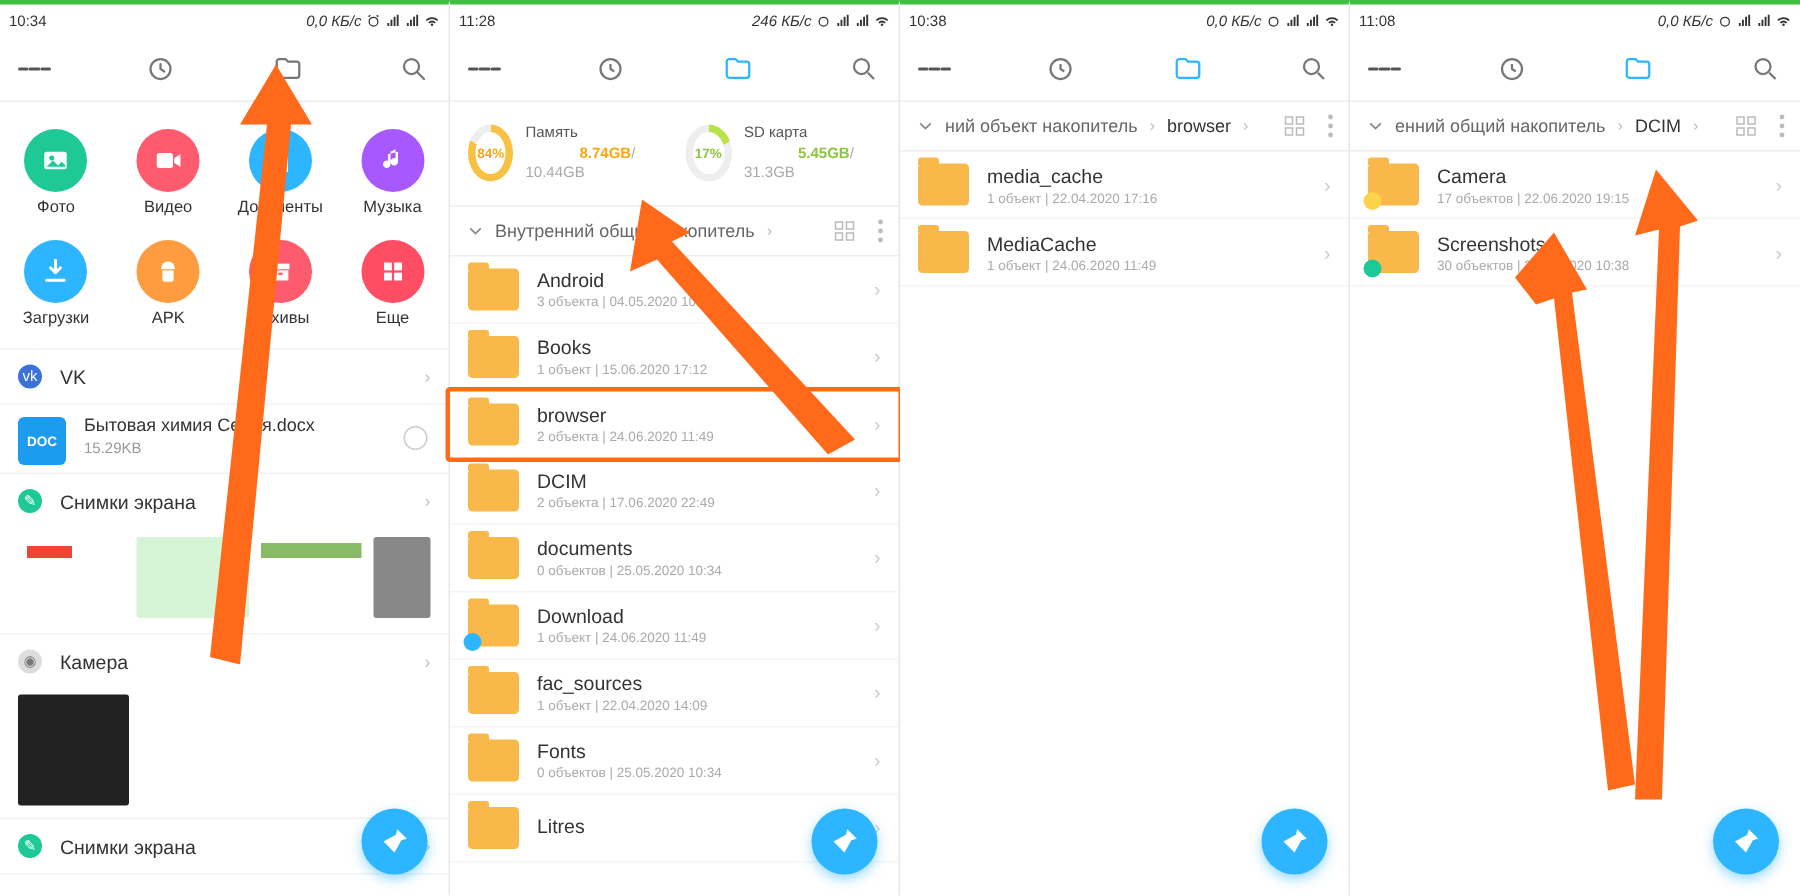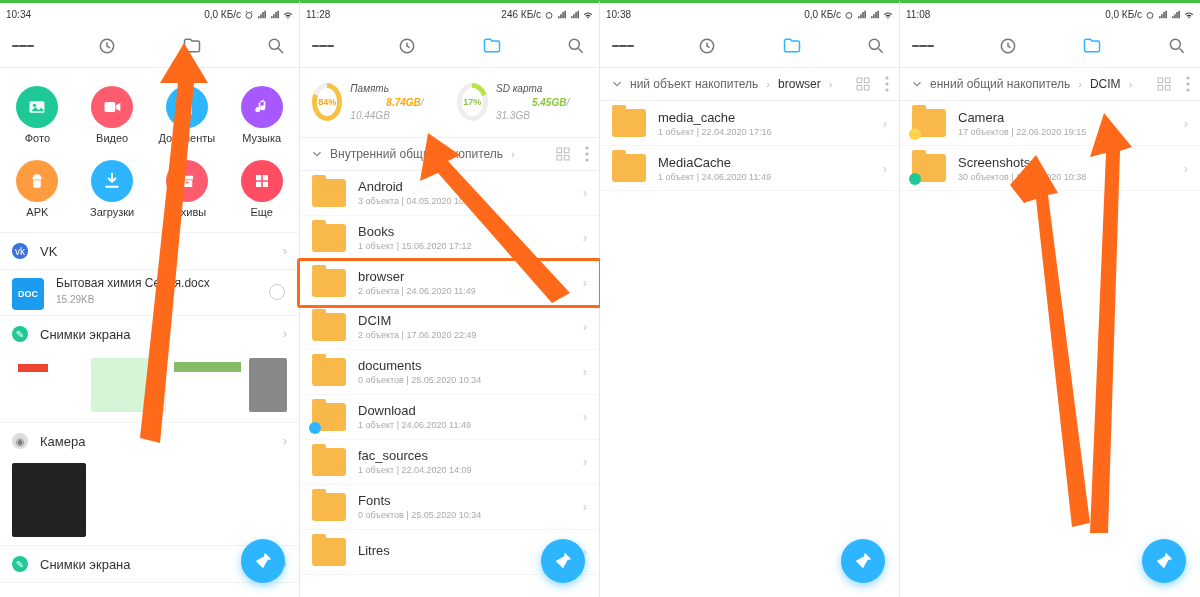--- a/index.html
+++ b/index.html
@@ -22,21 +22,21 @@
   }
   .statusbar {
     height: 22px;
     display: flex;
     justify-content: space-between;
     align-items: center;
     padding: 0 6px;
     font-size: 10px;
     color: #333;
   }
-  .statusbar .right { display: flex; align-items: flex-end; gap: 3px; }
+  .statusbar .right { display: flex; align-items: center; gap: 3px; font-style: italic; }
   .status-ico { width: 10px; height: 10px; display:inline-block; }
   .toolbar {
     height: 42px;
     display: flex;
     align-items: center;
     justify-content: space-between;
     padding: 0 12px;
   }
   .tb-icon {
     width: 22px; height: 22px;
@@ -69,21 +69,21 @@
 
   .camerathumb{width:74px;height:74px;background:#222;margin:4px 0 8px 12px;border-radius:2px;}
 
   .fab{position:absolute;right:14px;bottom:14px;width:44px;height:44px;border-radius:50%;background:#2db5ff;display:flex;align-items:center;justify-content:center;box-shadow:0 3px 8px rgba(45,181,255,0.5);}
 
   
   .storage-row{display:flex;padding:10px 8px;gap:6px;}
   .storage-card{flex:1;display:flex;align-items:center;gap:8px;padding:4px;}
   .donut{width:38px;height:38px;border-radius:50%;position:relative;}
   .donut .inner{position:absolute;inset:5px;background:#fff;border-radius:50%;display:flex;align-items:center;justify-content:center;font-size:9px;font-weight:600;}
-  .storage-txt{font-size:10px;line-height:1.35;font-style:italic;}
+  .storage-txt{font-size:10px;line-height:1.35;}
   .storage-txt .t1{color:#555;}
   .storage-txt .used{font-weight:600;padding-left:36px;}
   .storage-txt .total{color:#aaa;}
 
   .breadcrumb{display:flex;align-items:center;padding:8px 10px;font-size:12px;color:#666;gap:6px;}
   .breadcrumb .bc-chev{color:#bbb;font-size:11px;margin:0 2px;}
   .bc-icons{margin-left:auto;display:flex;gap:14px;align-items:center;}
 
   .folderrow{display:flex;align-items:center;padding:8px 12px;gap:12px;border-bottom:1px solid #f5f5f5;}
   .folderico{width:34px;height:28px;background:#f9b94a;border-radius:3px;position:relative;}
@@ -182,34 +182,34 @@
     </div>
     <div class="catcell">
       <div class="catcircle" style="background:#a858ff">
           <svg width="20" height="20" viewBox="0 0 24 24">
             <path d="M10 5v10a3 3 0 11-2-2.8V7l8-2v8a3 3 0 11-2-2.8V3z" fill="#fff"></path>
           </svg>
         </div>
       <span class="catlabel">Музыка</span>
     </div>
     <div class="catcell">
+      <div class="catcircle" style="background:#2db5ff">
+          <svg width="20" height="20" viewBox="0 0 24 24">
+            <path d="M12 3v10m0 0l-4-4m4 4l4-4M5 19h14" stroke="#fff" stroke-width="2.4" fill="none" stroke-linecap="round"></path>
+          </svg>
+        </div>
+      <span class="catlabel">Загрузки</span>
+    </div>
+    <div class="catcell">
       <div class="catcircle" style="background:#ff9c40">
           <svg width="18" height="18" viewBox="0 0 24 24">
             <path d="M6 9a6 6 0 0112 0v1H6zM7 11h10v8a2 2 0 01-2 2H9a2 2 0 01-2-2z" fill="#fff"></path>
           </svg>
         </div>
       <span class="catlabel">APK</span>
-    </div>
-    <div class="catcell">
-      <div class="catcircle" style="background:#2db5ff">
-          <svg width="20" height="20" viewBox="0 0 24 24">
-            <path d="M12 3v10m0 0l-4-4m4 4l4-4M5 19h14" stroke="#fff" stroke-width="2.4" fill="none" stroke-linecap="round"></path>
-          </svg>
-        </div>
-      <span class="catlabel">Загрузки</span>
     </div>
     <div class="catcell">
       <div class="catcircle" style="background:#ff5b6e">
           <svg width="18" height="18" viewBox="0 0 24 24">
             <rect x="4" y="5" width="16" height="5" fill="#fff"></rect>
             <rect x="5" y="11" width="14" height="9" fill="#fff"></rect>
             <rect x="10" y="13" width="4" height="2" fill="#ff5b6e"></rect>
           </svg>
         </div>
       <span class="catlabel">Архивы</span>

